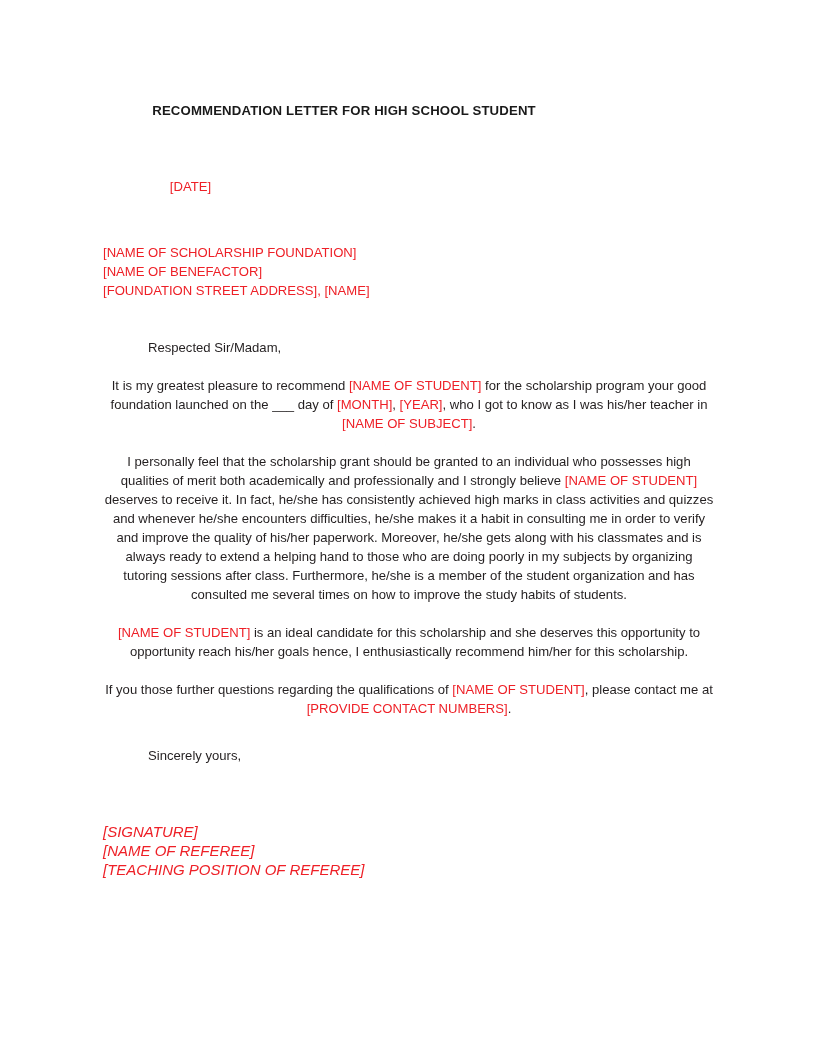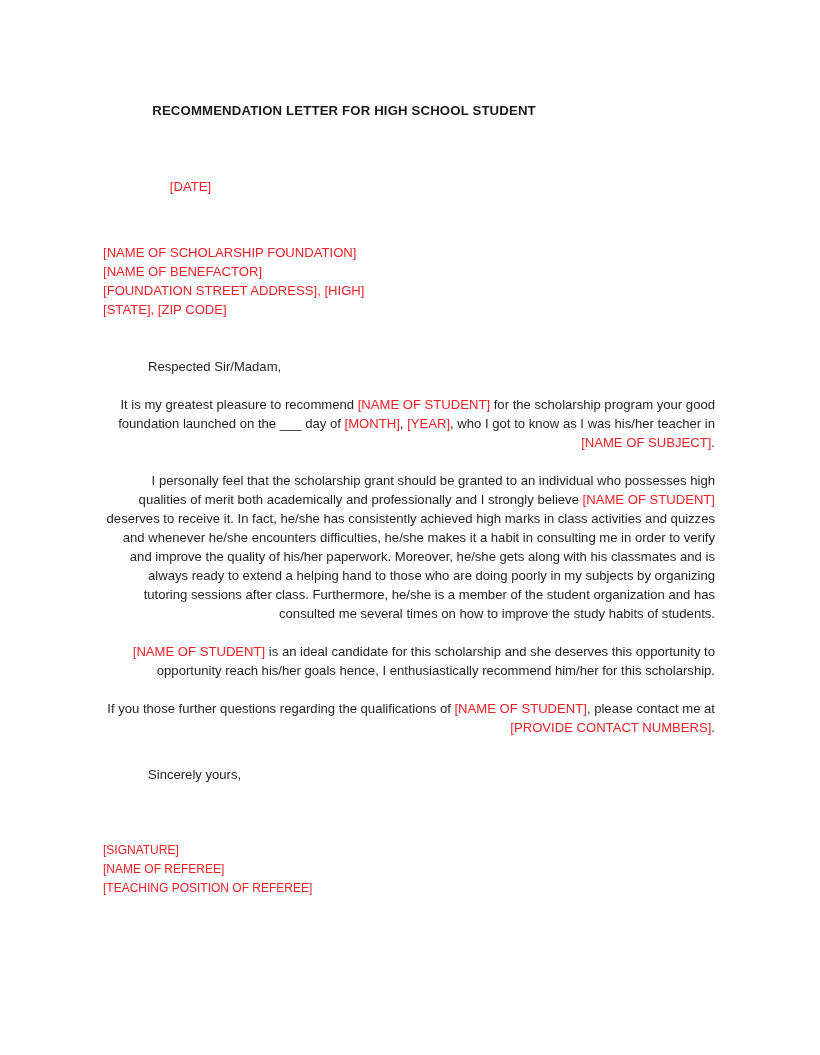--- a/index.html
+++ b/index.html
@@ -52,24 +52,24 @@
     color: #231f20;
   }
   .spacer-sm { height: 19px; }
   .spacer-md { height: 28px; }
   .spacer-lg { height: 38px; }
   .spacer-xl { height: 57px; }
   .para {
     font-size: 13.1px;
     line-height: 19px;
     color: #231f20;
-    text-align: right;
+    text-align: center;
   }
   .addr-line { font-size: 13.1px; line-height: 19px; }
-  .sig-line { font-size: 12px; line-height: 19px; }
+  .sig-line { font-size: 15px; line-height: 19px; font-style: italic; }
   .blank-underline {
     color: #231f20;
     letter-spacing: 0;
   }
 </style>
 </head>
 <body>
 
 <div class="page">
 
@@ -79,22 +79,21 @@
 
     <div class="ln">
       <span class="red">[DATE]</span>
     </div>
 
     <div class="spacer-md"></div>
 
     <div>
       <div class="addr-line red">[NAME OF SCHOLARSHIP FOUNDATION]</div>
       <div class="addr-line red">[NAME OF BENEFACTOR]</div>
-      <div class="addr-line red">[FOUNDATION STREET ADDRESS], [HIGH]</div>
-      <div class="addr-line red">[STATE], [ZIP CODE]</div>
+      <div class="addr-line red">[FOUNDATION STREET ADDRESS], [NAME]</div>
     </div>
 
     <div class="spacer-lg"></div>
 
     <div class="ln">Respected Sir/Madam,</div>
 
     <div class="spacer-sm"></div>
 
     <div class="para">
       <span class="blk">It is my greatest pleasure to recommend </span><span class="red">[NAME OF STUDENT]</span><span class="blk"> for the scholarship program your good foundation launched on the </span><span class="blank-underline">___</span><span class="blk"> day of </span><span class="red">[MONTH]</span><span class="blk">, </span><span class="red">[YEAR]</span><span class="blk">, who I got to know as I was his/her teacher in </span><span class="red">[NAME OF SUBJECT]</span><span class="blk">.</span>

